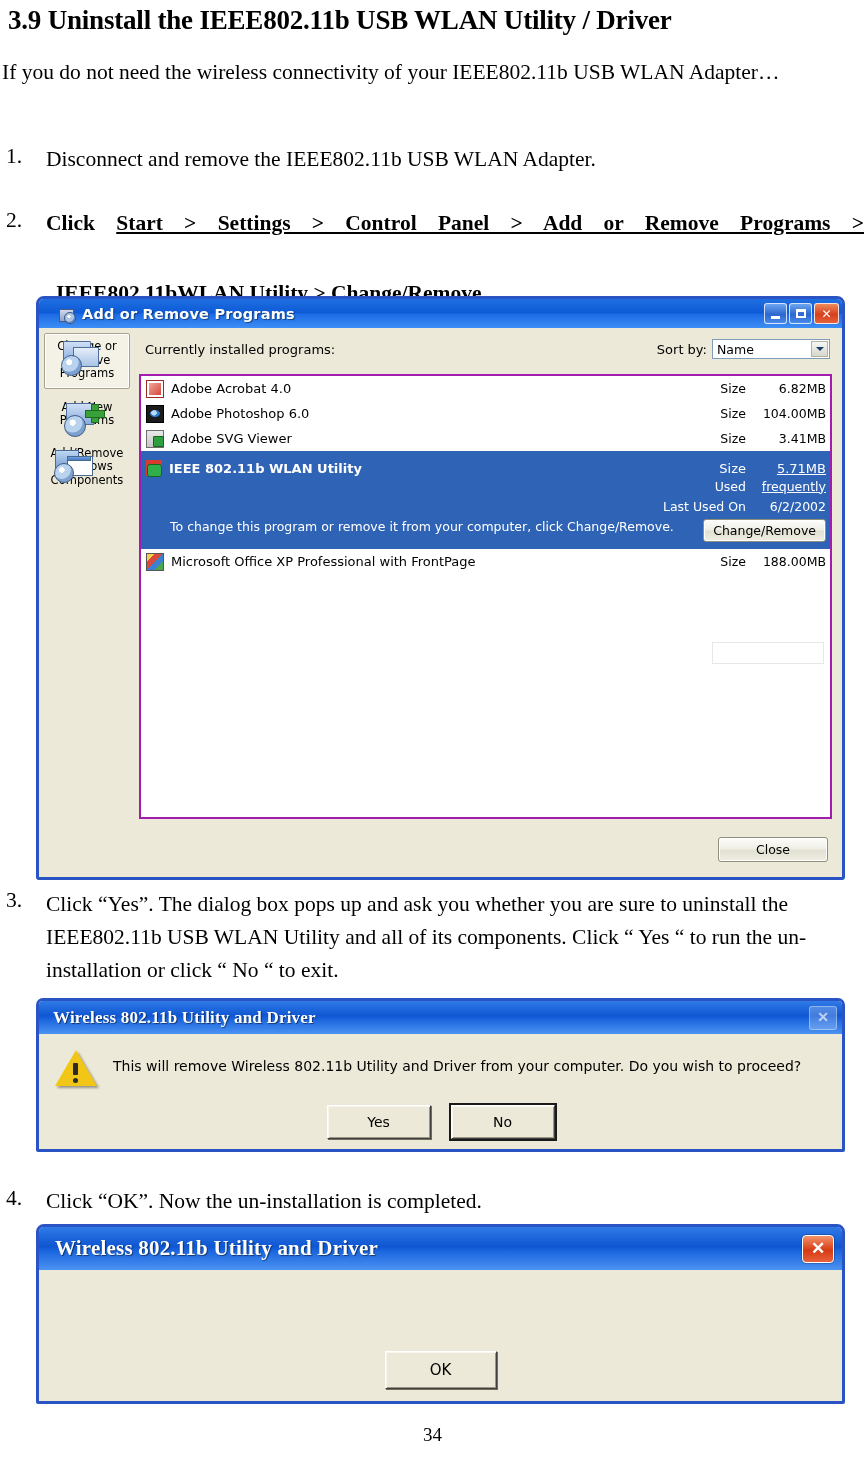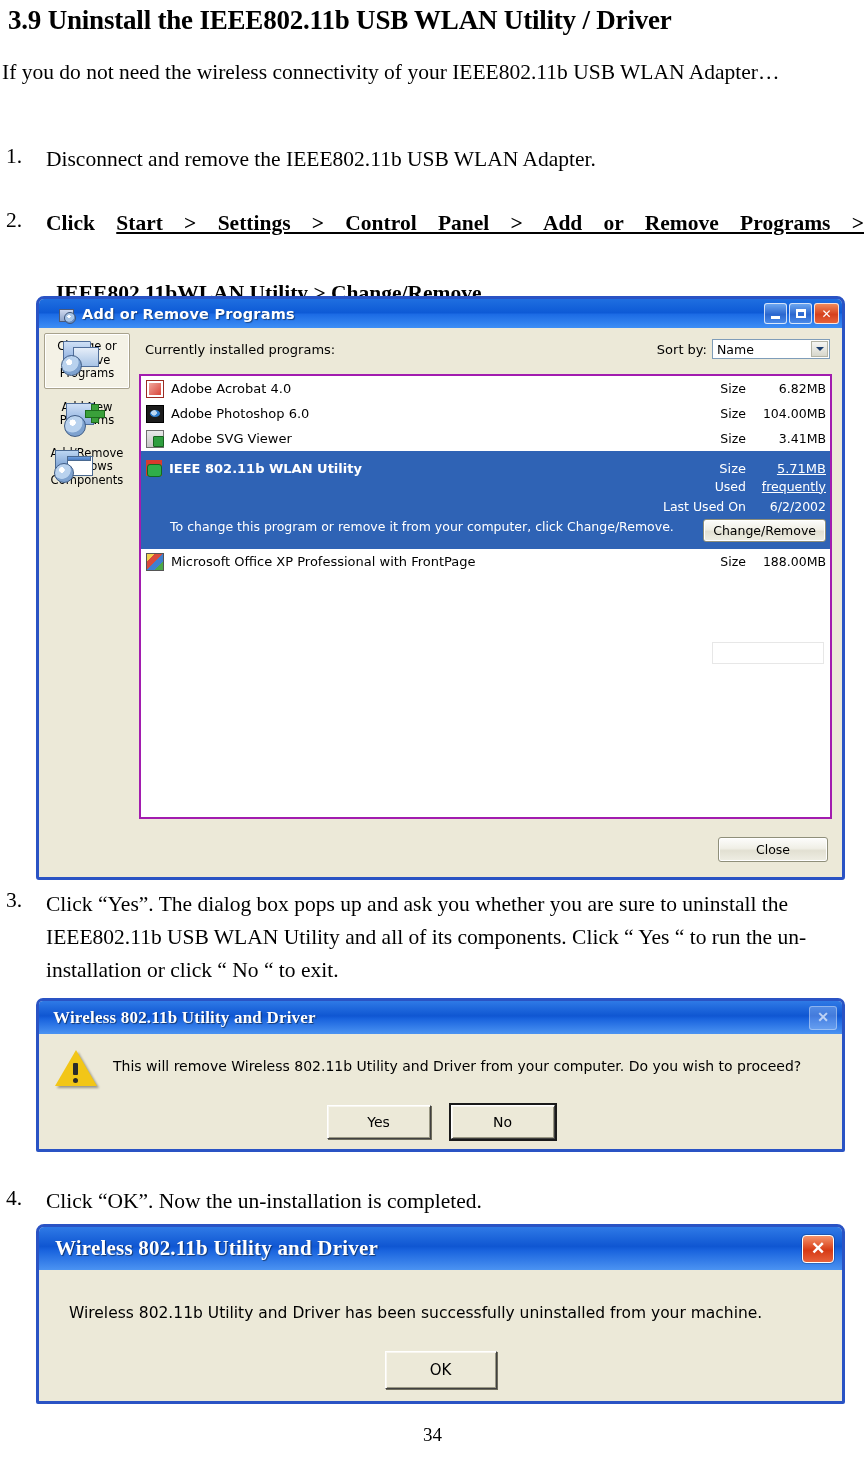--- a/index.html
+++ b/index.html
@@ -614,20 +614,19 @@
   <span class="li-num">4.</span>
   <span class="li-body"><b class="strong">Click “OK”.</b><span> Now the un-installation is completed.</span></span>
 </div>
 
 <div class="dlg" id="dlg-success">
   <div class="dlg-titlebar">
     <span class="dlg-title">Wireless 802.11b Utility and Driver</span>
     <span class="close-active">✕</span>
   </div>
   <div class="dlg-body">
-    <div class="succ-text">Wireless 802.11b Utility and Driver has been successfully uninstalled from your machine.</div>
     <div class="dlg-btnrow">
       <span class="btn-classic">OK</span>
     </div>
   </div>
 </div>
 
 <div class="page-num">34</div>
 
 </body></html>

